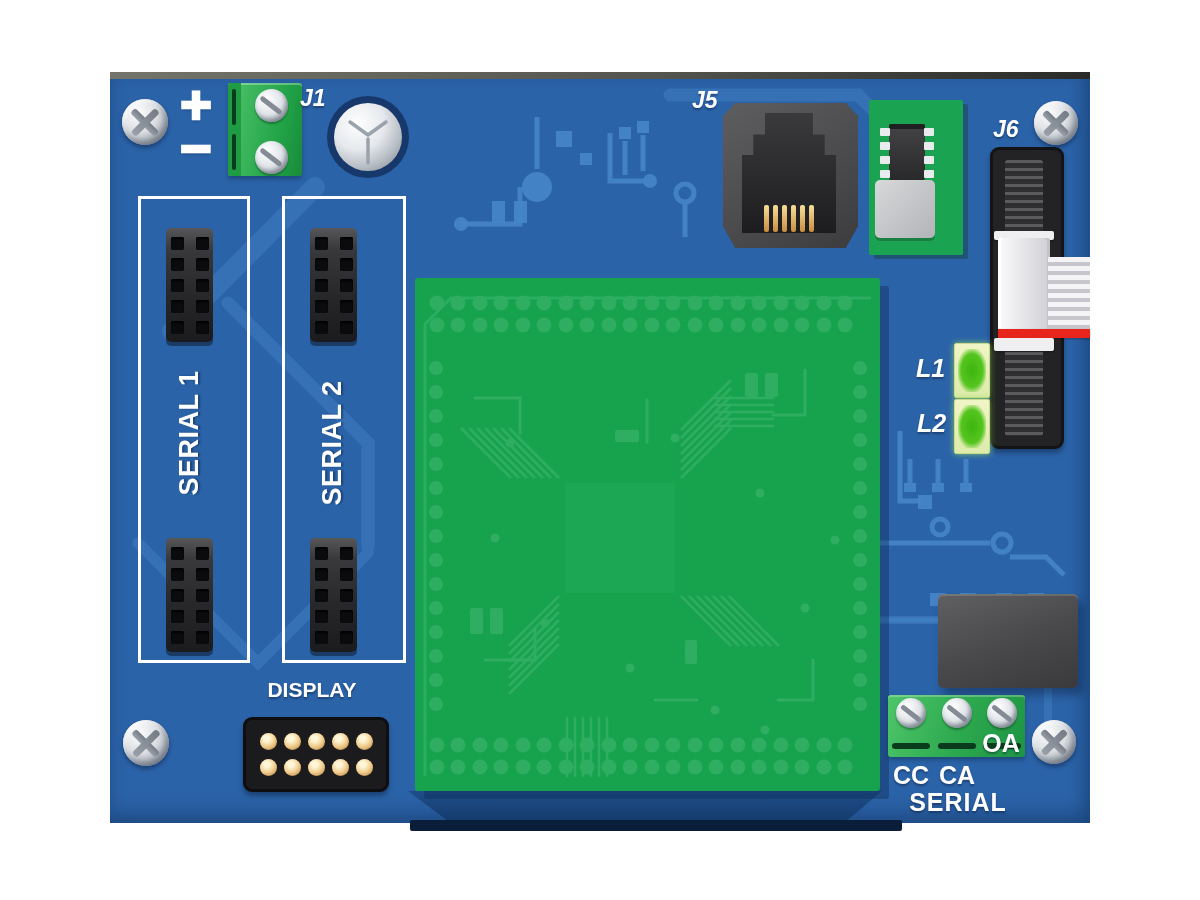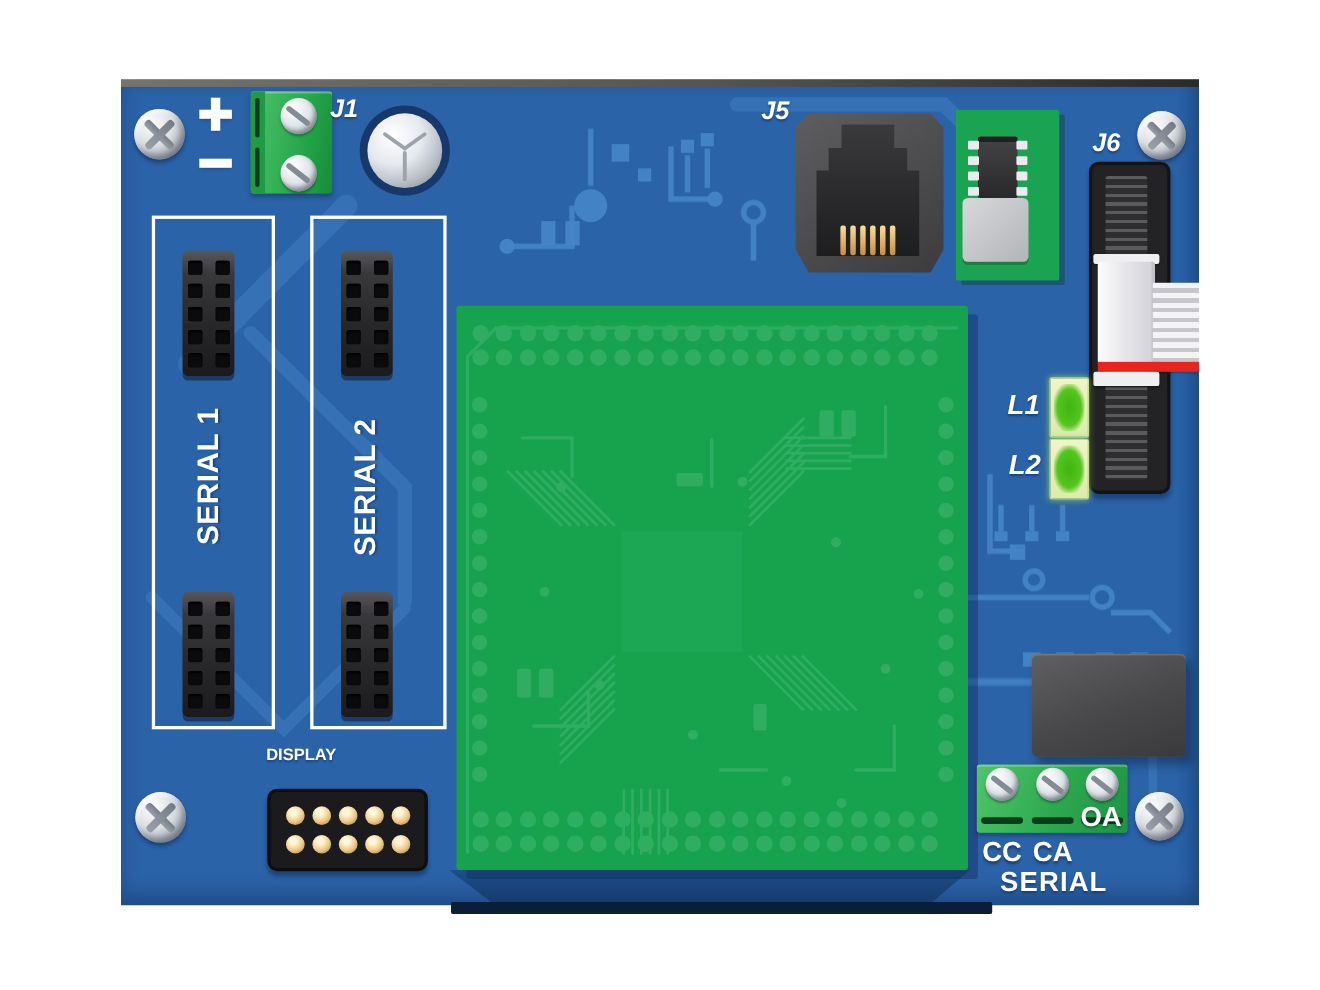--- a/index.html
+++ b/index.html
@@ -296,21 +296,21 @@
           <i></i>
           <i></i>
           <i></i>
           <i></i>
           <i></i>
         </div>
       </div>
   <div class="lbl vlabel" style="left:-21px;top:342px">SERIAL 1</div>
   <div class="lbl vlabel" style="left:122px;top:352px">SERIAL 2</div>
 
-  <div class="lbl" style="left:132px;top:603px;width:140px;font-size:15px">DISPLAY</div>
+  <div class="lbl" style="left:132px;top:603px;width:140px;text-align:center;font-size:21px">DISPLAY</div>
   <div class="dconn" style="left:133px;top:642px;width:140px;height:69px">
     <div class="pins">
           <i></i>
           <i></i>
           <i></i>
           <i></i>
           <i></i>
           <i></i>
           <i></i>
           <i></i>

